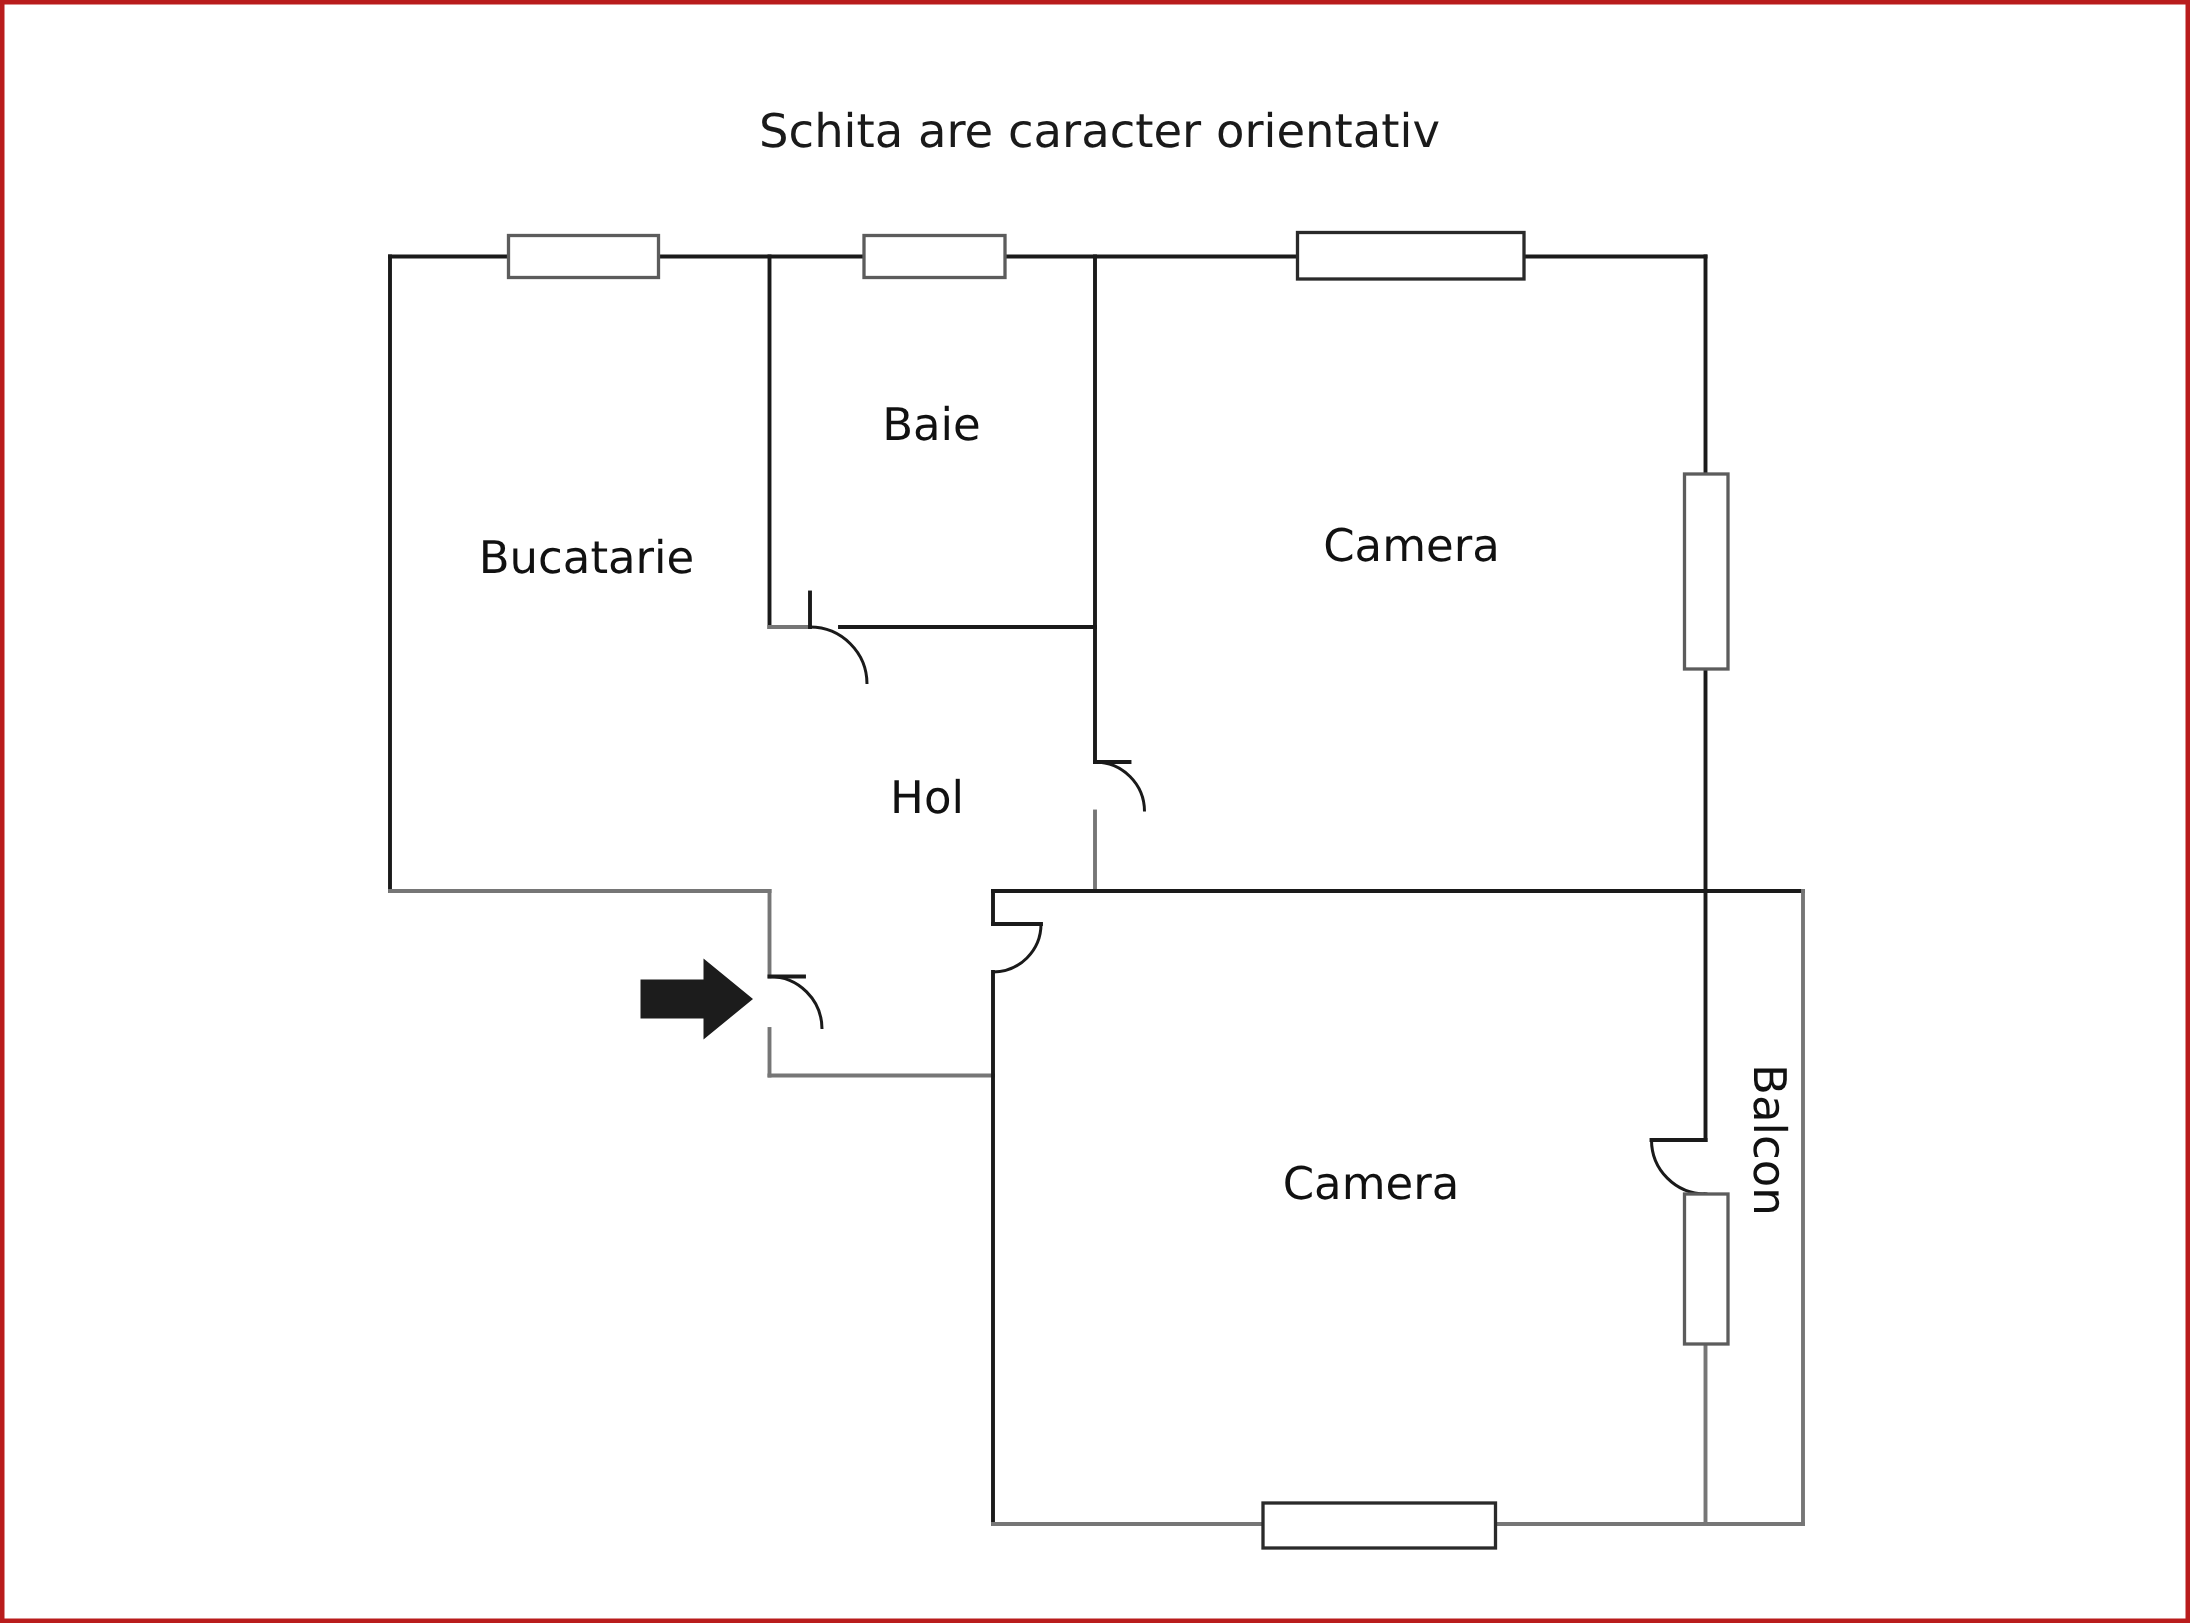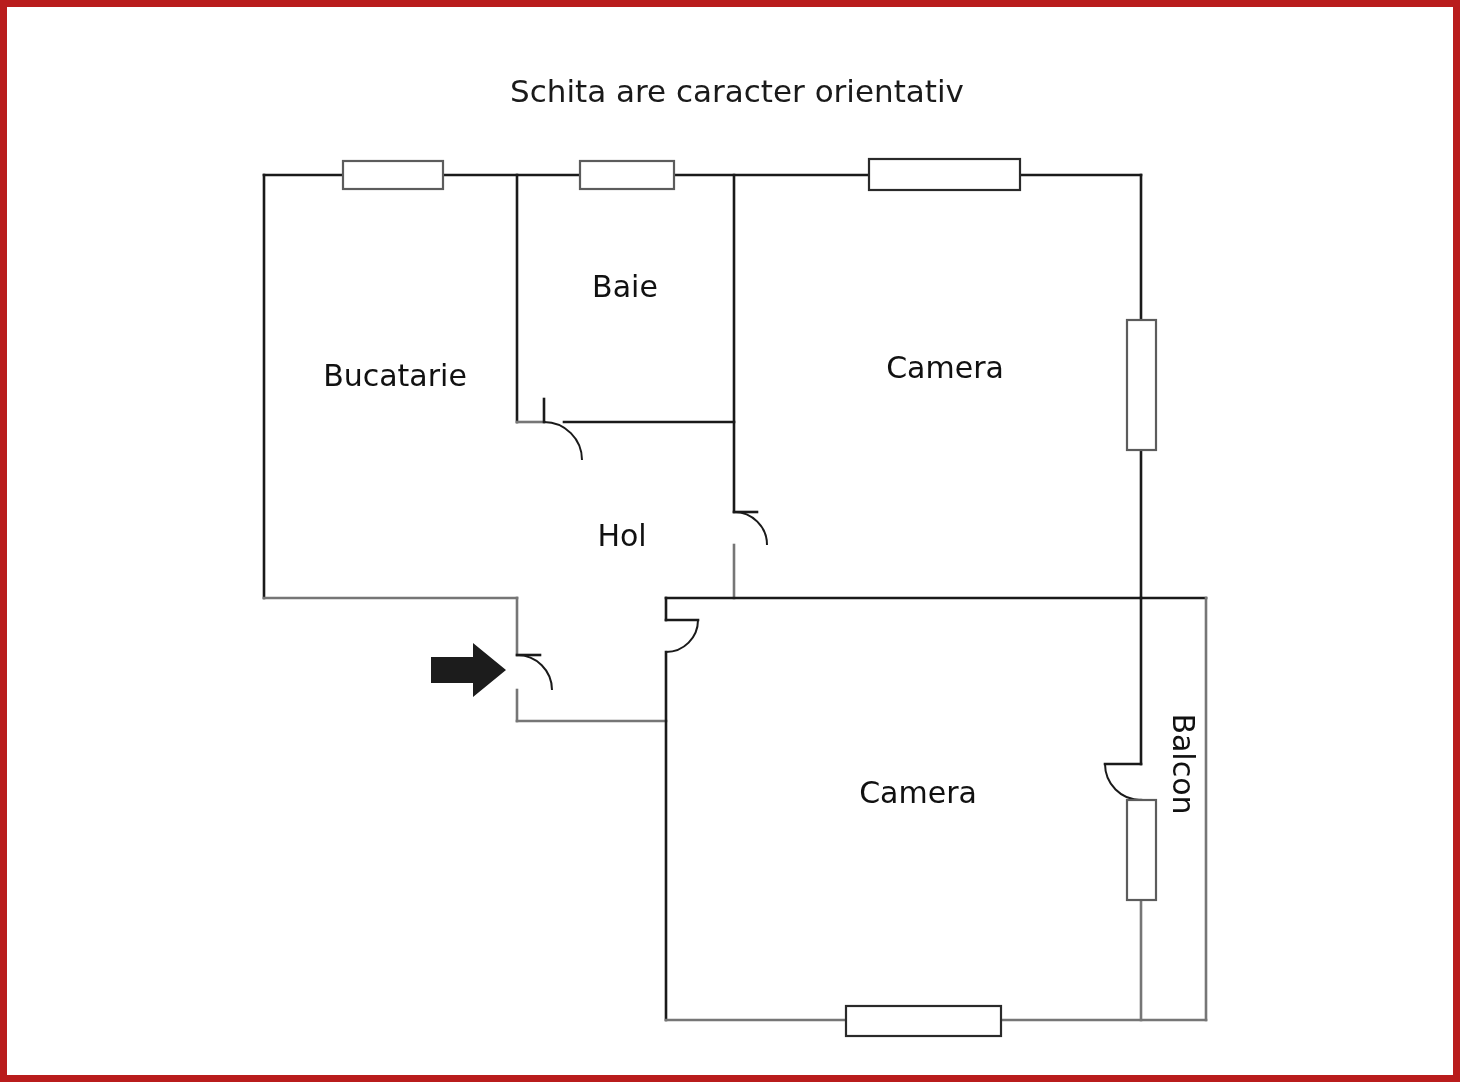--- a/index.html
+++ b/index.html
@@ -13,21 +13,21 @@
     height: 1082px;
     font-family: "DejaVu Sans", "Liberation Sans", sans-serif;
     overflow: hidden;
   }
   #page {
     position: relative;
     width: 1460px;
     height: 1082px;
     background: #ffffff;
     box-sizing: border-box;
-    border: 7px solid #b91c1c;
+    border: 3px solid #b91c1c;
   }
   #plan-svg {
     position: absolute;
     left: 0;
     top: 0;
     width: 1460px;
     height: 1082px;
     display: block;
   }
   .plan-title {

